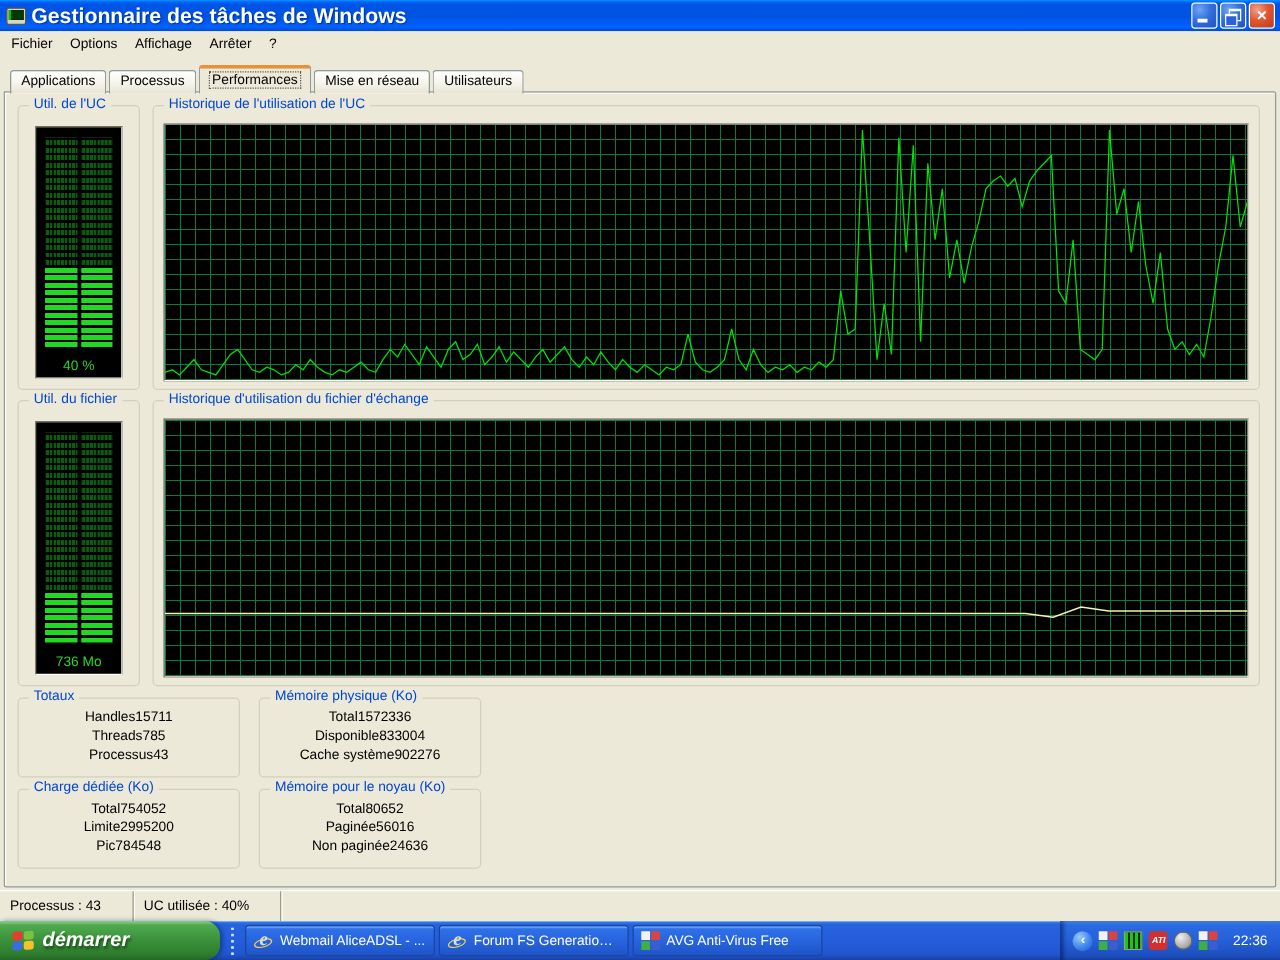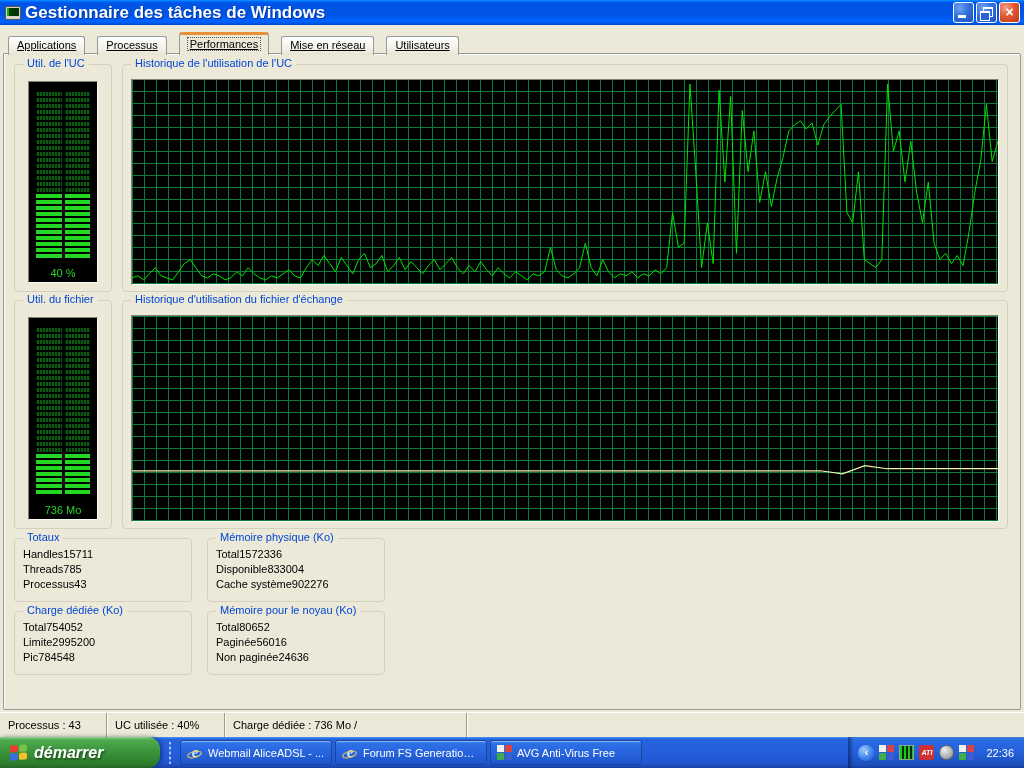--- a/index.html
+++ b/index.html
@@ -31,23 +31,23 @@
     border:1px solid #fff; border-top:2px solid #fff; background:#2a62d8; }
 
   
   .menubar { height:20px; flex:0 0 20px; background:#ece9d8; display:flex; align-items:center; padding-left:2px;
     border-bottom:1px solid #ece9d8; }
   .menu-item { padding:2px 7px; color:#000; }
 
   
   .tab-area { flex:1; display:flex; flex-direction:column; padding:5px 3px 2px 3px; background:#ece9d8; }
   .tab-strip { display:flex; align-items:flex-end; padding-left:5px; height:24px; position:relative; z-index:2; }
-  .tab { height:19px; padding:2px 8px 0 8px; margin-right:12px; border:1px solid #919b9c; border-bottom:none;
+  .tab { height:19px; padding:2px 8px 0 8px; margin-right:2px; border:1px solid #919b9c; border-bottom:none;
     border-radius:3px 3px 0 0; background:linear-gradient(180deg,#ffffff 0%,#f4f2e8 60%,#e7e4d3 100%);
-    color:#000; position:relative; top:1px;text-decoration:underline; }
+    color:#000; position:relative; top:1px; }
   .tab.active { height:23px; top:1px; padding-top:3px; background:#ece9d8; z-index:3;
     border-top:3px solid #e7923a; border-radius:3px 3px 0 0; }
   .tab.active .tab-label { outline:1px dotted #5a5a5a; padding:0 2px; }
   .tab-panel { flex:1; border:1px solid #919b9c; background:#ece9d8; position:relative; margin-top:-1px;
     box-shadow:inset 1px 1px 0 #fcfcf9; border-radius:0 2px 2px 2px; }
 
   
   .groupbox { position:absolute; border:1px solid #d4d0c0; border-radius:4px; }
   .groupbox > .gb-label { position:absolute; top:-8px; left:8px; background:#ece9d8; padding:0 4px;
     color:#0046d5; white-space:nowrap; }
@@ -76,32 +76,32 @@
     background-color:#000;
     background-image:repeating-linear-gradient(90deg,#0c7a3e 0 1px,transparent 1px 12px),
                      repeating-linear-gradient(0deg,#0c7a3e 0 1px,transparent 1px 12px); }
   .chart-screen svg { position:absolute; left:0; top:0; width:100%; height:100%; }
 
   
   #stats { position:absolute; left:10px; top:484px; display:grid;
     grid-template-columns:178px 178px; column-gap:15px; row-gap:9px; }
   .statbox { position:relative; border:1px solid #d4d0c0; border-radius:4px; padding:8px 8px 4px 8px; height:64px; }
   .statbox .gb-label { position:absolute; top:-8px; left:8px; background:#ece9d8; padding:0 4px; color:#0046d5; white-space:nowrap; }
-  .stat-row { display:flex; justify-content:flex-start; line-height:15px; }
+  .stat-row { display:flex; justify-content:center; line-height:15px; }
 
   
   .statusbar { height:25px; flex:0 0 25px; background:#ece9d8; display:flex; align-items:stretch; border-top:1px solid #fff; }
   .sb-panel { display:flex; align-items:center; padding-left:8px; border-right:1px solid #9d9a84; box-shadow:1px 0 0 #fff; }
   .sb-panel.p1 { width:107px; } .sb-panel.p2 { width:118px; } .sb-panel.p3 { width:242px; }
   .sb-fill { flex:1; }
 
   
   .taskbar { height:31px; flex:0 0 31px; display:flex; align-items:center;
     background:linear-gradient(180deg,#5aa0f0 0%,#3079e8 3%,#2663dc 8%,#245edb 48%,#2156cf 85%,#1941a5 100%); }
-  .start-btn { height:31px; width:160px; display:flex; align-items:center; gap:6px; padding-left:10px;
+  .start-btn { height:31px; width:176px; display:flex; align-items:center; gap:6px; padding-left:10px;
     border-radius:0 12px 12px 0; cursor:default;
     background:linear-gradient(180deg,#8ed08e 0%,#4faa4f 10%,#3c943c 45%,#2e7d2e 85%,#256725 100%);
     box-shadow:2px 0 4px rgba(0,20,60,.45); }
   .start-label { color:#fff; font-weight:bold; font-style:italic; font-size:16px; text-shadow:1px 2px 2px #1c4f1c; }
   .win-flag { width:18px; height:16px; display:grid; grid-template-columns:8px 8px; grid-template-rows:7px 7px; gap:1px;
     transform:skewY(-4deg); }
   .win-flag i { border-radius:2px; }
   .wf-r { background:#ea3b30; } .wf-g { background:#7ac143; } .wf-b { background:#3a6ee0; } .wf-y { background:#f5c328; }
   .ql-sep { width:12px; height:22px; margin-left:4px;
     background-image:radial-gradient(circle,#cfe0f8 1px,transparent 1.3px); background-size:4px 5px;
@@ -150,20 +150,27 @@
   <div class="titlebar">
     <span class="app-icon"></span>
     <span class="title-text">Gestionnaire des tâches de Windows</span>
     <span class="win-btns">
       <span class="win-btn minimize"></span>
       <span class="win-btn restore"></span>
       <span class="win-btn close">×</span>
     </span>
   </div>
 
+  <div class="menubar">
+    <span class="menu-item">Fichier</span>
+    <span class="menu-item">Options</span>
+    <span class="menu-item">Affichage</span>
+    <span class="menu-item">Arrêter</span>
+    <span class="menu-item">?</span>
+  </div>
 
   <div class="tab-area">
     <div class="tab-strip">
       <span class="tab"><span class="tab-label">Applications</span></span>
       <span class="tab"><span class="tab-label">Processus</span></span>
       <span class="tab active"><span class="tab-label">Performances</span></span>
       <span class="tab"><span class="tab-label">Mise en réseau</span></span>
       <span class="tab"><span class="tab-label">Utilisateurs</span></span>
     </div>
 
@@ -283,21 +290,20 @@
             </div>
         </div>
       </div>
 
     </div>
   </div>
 
   <div class="statusbar">
     <div class="sb-panel p1">Processus : 43</div>
     <div class="sb-panel p2">UC utilisée : 40%</div>
-    <div class="sb-panel p3">Charge dédiée : 736 Mo /</div>
     <div class="sb-fill"></div>
   </div>
 
   <div class="taskbar">
     <div class="start-btn">
       <span class="win-flag">
           <i class="wf-r"></i>
           <i class="wf-g"></i>
           <i class="wf-b"></i>
           <i class="wf-y"></i>

